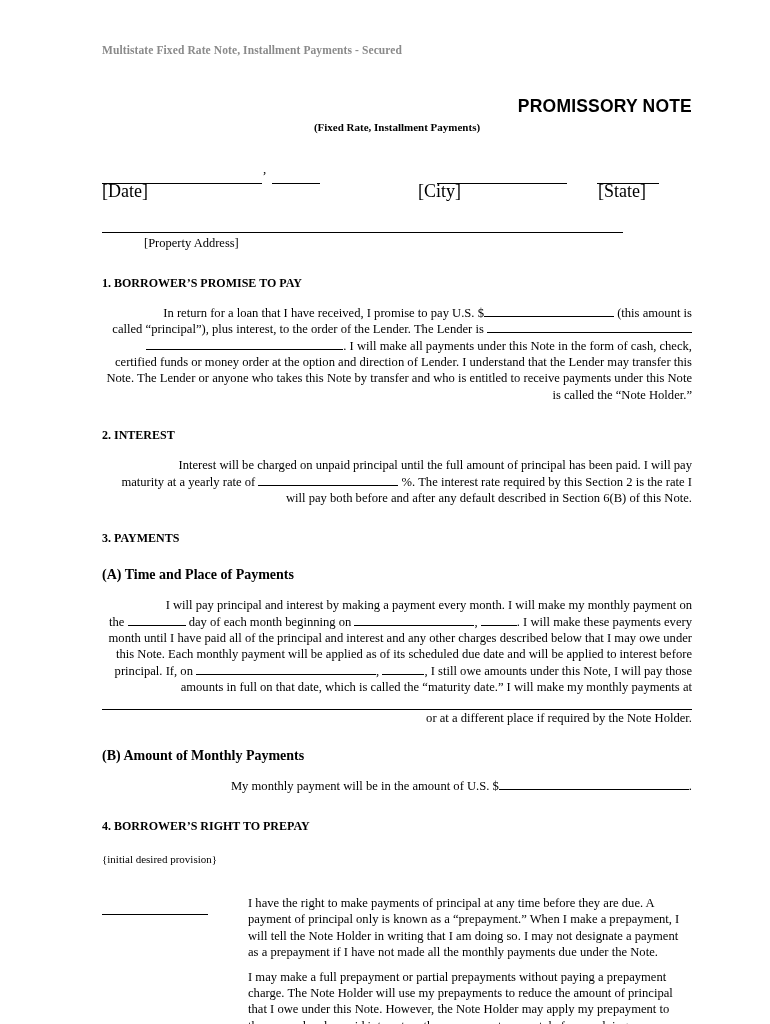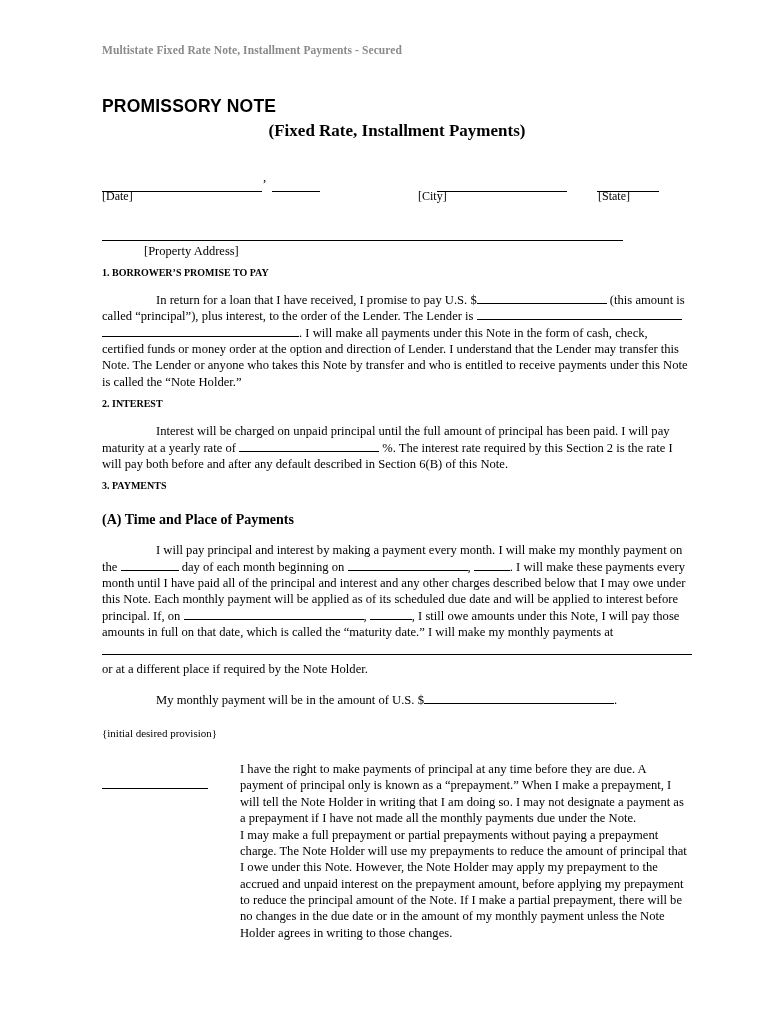--- a/index.html
+++ b/index.html
@@ -32,81 +32,81 @@
   .doc-header {
     font-family: "Liberation Serif", serif;
     font-size: 11.5px;
     font-weight: bold;
     color: #8a8a8a;
     letter-spacing: 0.1px;
     margin: 0 0 40px 0;
     white-space: nowrap;
   }
   .title {
-    text-align: left;
+    text-align: right;
     font-family: "Liberation Sans", sans-serif;
     font-size: 17.5px;
     font-weight: bold;
     letter-spacing: 0.2px;
     margin: 0;
   }
   .subtitle {
     text-align: center;
-    font-size: 17px;
+    font-size: 11px;
     font-weight: bold;
     margin: 4px 0 0 0;
   }
   .blank-row {
     margin-top: 28px;
     font-size: 13px;
     line-height: 1.25;
     position: relative;
     height: 16px;
   }
   .u {
     display: inline-block;
     border-bottom: 1px solid #000;
     height: 12px;
     vertical-align: bottom;
   }
   .label-row {
-    font-size: 12px;
+    font-size: 18px;
     margin-top: 4px;
     position: relative;
     height: 16px;
   }
   .abs {
     position: absolute;
   }
   .addr-line {
     margin-top: 22px;
     border-bottom: 1px solid #000;
     height: 13px;
     width: 521px;
   }
   .addr-label {
     font-size: 12.5px;
     margin-top: 3px;
     padding-left: 42px;
   }
   h2.section {
-    font-size: 10px;
-    font-weight: bold;
-    margin: 8px 0 0 0;
+    font-size: 12px;
+    font-weight: bold;
+    margin: 25px 0 0 0;
   }
   h3.subsection {
     font-size: 14px;
     font-weight: bold;
     margin: 21px 0 0 0;
   }
   p.body {
     font-size: 12.6px;
     line-height: 1.30;
     margin: 14px 0 0 0;
-    text-align: left;
+    text-align: right;
   }
   p.body.indent {
     text-indent: 54px;
   }
   .note-small {
     font-size: 11px;
     margin: 19px 0 0 0;
   }
   .fill {
     display: inline-block;
@@ -126,21 +126,21 @@
   }
   .prepay-left .u {
     width: 106px;
   }
   .prepay-right {
     flex: 1 1 auto;
     font-size: 12.6px;
     line-height: 1.30;
   }
   .prepay-right p {
-    margin: 0;
+    margin: 8px;
   }
   .prepay-right p + p {
     margin-top: 0px;
   }
   .full-rule {
     border-bottom: 1px solid #000;
     height: 12px;
     width: 100%;
     margin-top: 2px;
   }
@@ -176,24 +176,26 @@
     <h2 class="section">1. BORROWER’S PROMISE TO PAY</h2>
     <p class="body indent"><span>In return for a loan that I have received, I promise to pay U.S. $</span><span class="fill" style="width:130px;"></span> <span>(this amount is called “principal”), plus interest, to the order of the Lender. The Lender is</span> <span class="fill" style="width:205px;"></span> <span class="fill" style="width:197px;"></span><span>. I will make all payments under this Note in the form of cash, check, certified funds or money order at the option and direction of Lender. I understand that the Lender may transfer this Note. The Lender or anyone who takes this Note by transfer and who is entitled to receive payments under this Note is called the “Note Holder.”</span></p>
 
     <h2 class="section">2. INTEREST</h2>
     <p class="body indent"><span>Interest will be charged on unpaid principal until the full amount of principal has been paid. I will pay maturity at a yearly rate of</span> <span class="fill" style="width:140px;"></span> <span>%.  The interest rate required by this Section 2 is the rate I will pay both before and after any default described in Section 6(B) of this Note.</span></p>
 
     <h2 class="section">3. PAYMENTS</h2>
     <h3 class="subsection">(A) Time and Place of Payments</h3>
     <p class="body indent"><span>I will pay principal and interest by making a payment every month. I will make my monthly payment on the</span> <span class="fill" style="width:58px;"></span> <span>day of each month beginning on</span> <span class="fill" style="width:120px;"></span>, <span class="fill" style="width:36px;"></span><span>. I will make these payments every month until I have paid all of the principal and interest and any other charges described below that I may owe under this Note. Each monthly payment will be applied as of its scheduled due date and will be applied to interest before principal. If, on</span> <span class="fill" style="width:180px;"></span>, <span class="fill" style="width:42px;"></span><span>, I still owe amounts under this Note, I will pay those amounts in full on that date, which is called the “maturity date.” I will make my monthly payments at</span></p>
     <div class="full-rule"></div>
-    <p class="body" style="margin-top:6px;">or at a different place if required by the Note Holder.</p>
-
+    <p class="body" style="margin-top:0;">or at a different place if required by the Note Holder.</p>
+
+    <h3 class="subsection">(B) Amount of Monthly Payments</h3>
     <p class="body indent"><span>My monthly payment will be in the amount of U.S. $</span><span class="fill" style="width:190px;"></span><span>.</span></p>
 
+    <h2 class="section">4. BORROWER’S RIGHT TO PREPAY</h2>
     <p class="note-small">{initial desired provision}</p>
 
     <div class="prepay-block">
       <div class="prepay-left">
         <span class="u"></span>
       </div>
       <div class="prepay-right">
         <p>I have the right to make payments of principal at any time before they are due. A payment of principal only is known as a “prepayment.” When I make a prepayment, I will tell the Note Holder in writing that I am doing so. I may not designate a payment as a prepayment if I have not made all the monthly payments due under the Note.</p>
         <p>I may make a full prepayment or partial prepayments without paying a prepayment charge. The Note Holder will use my prepayments to reduce the amount of principal that I owe under this Note. However, the Note Holder may apply my prepayment to the accrued and unpaid interest on the prepayment amount, before applying my prepayment to reduce the principal amount of the Note. If I make a partial prepayment, there will be no changes in the due date or in the amount of my monthly payment unless the Note Holder agrees in writing to those changes.</p>
       </div>

